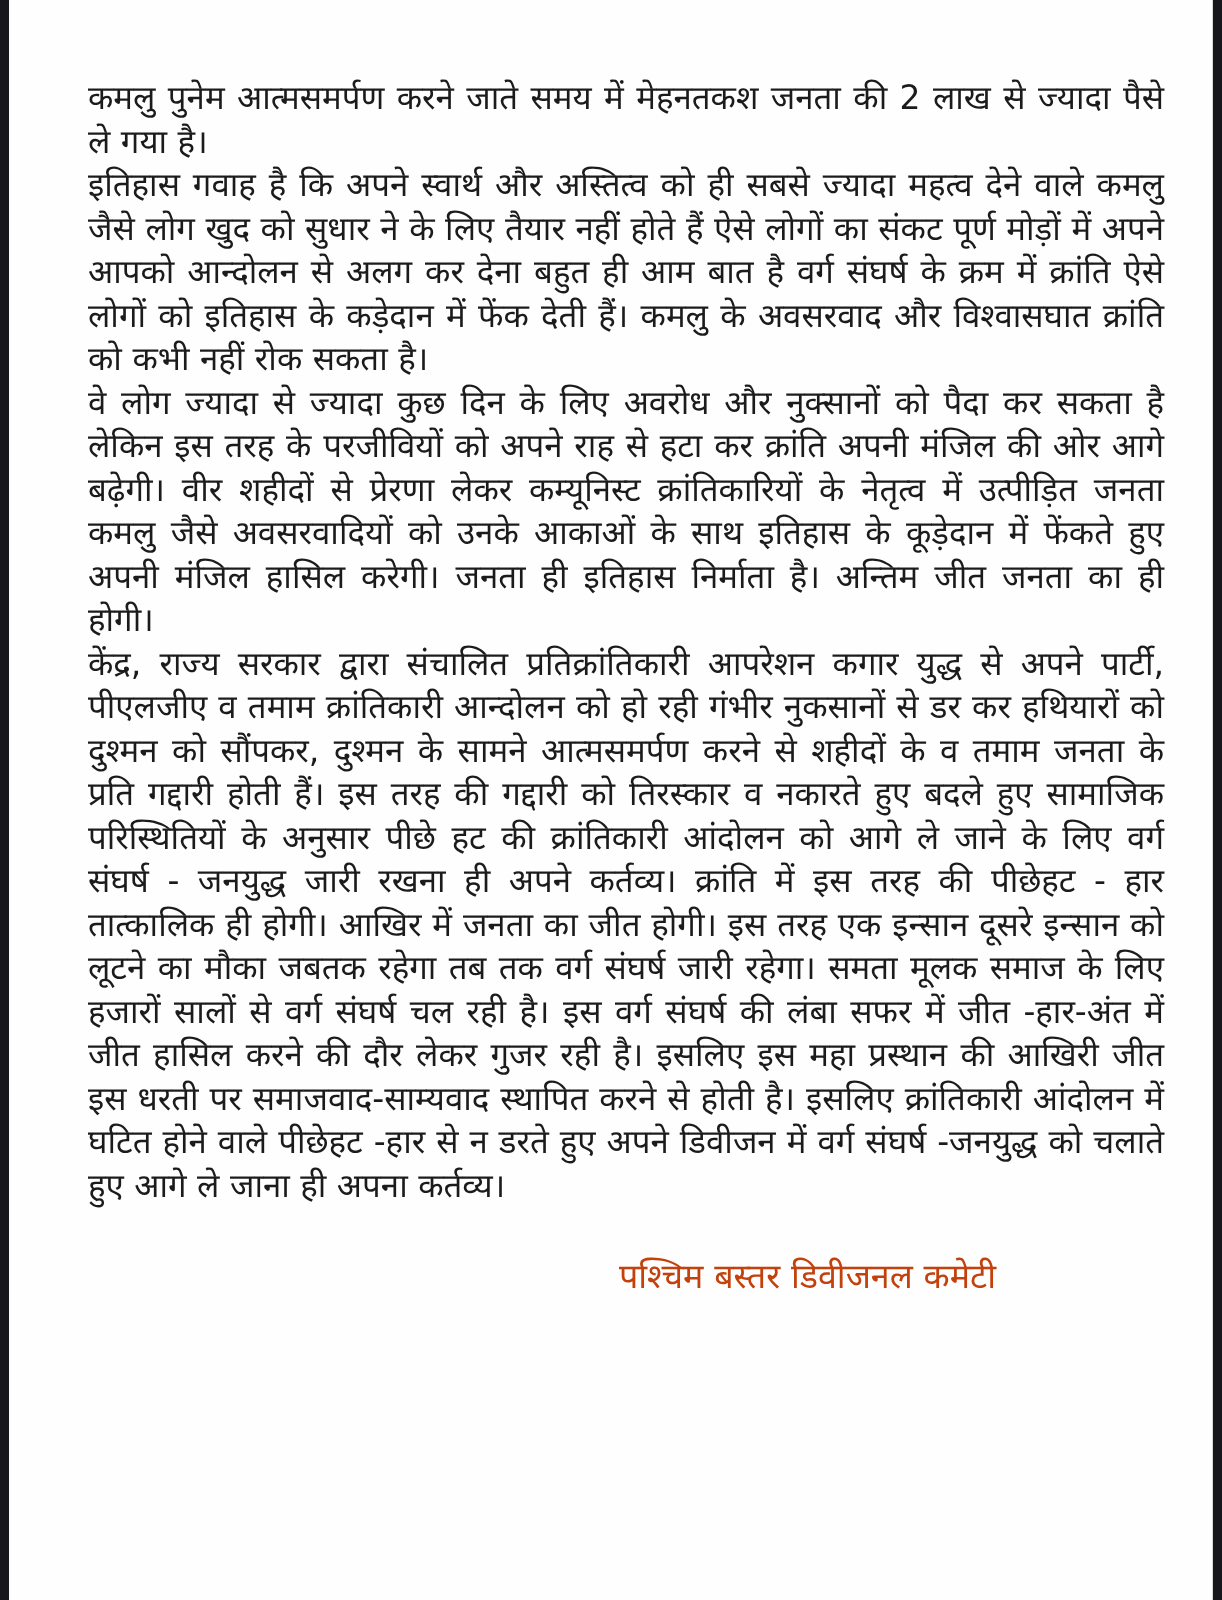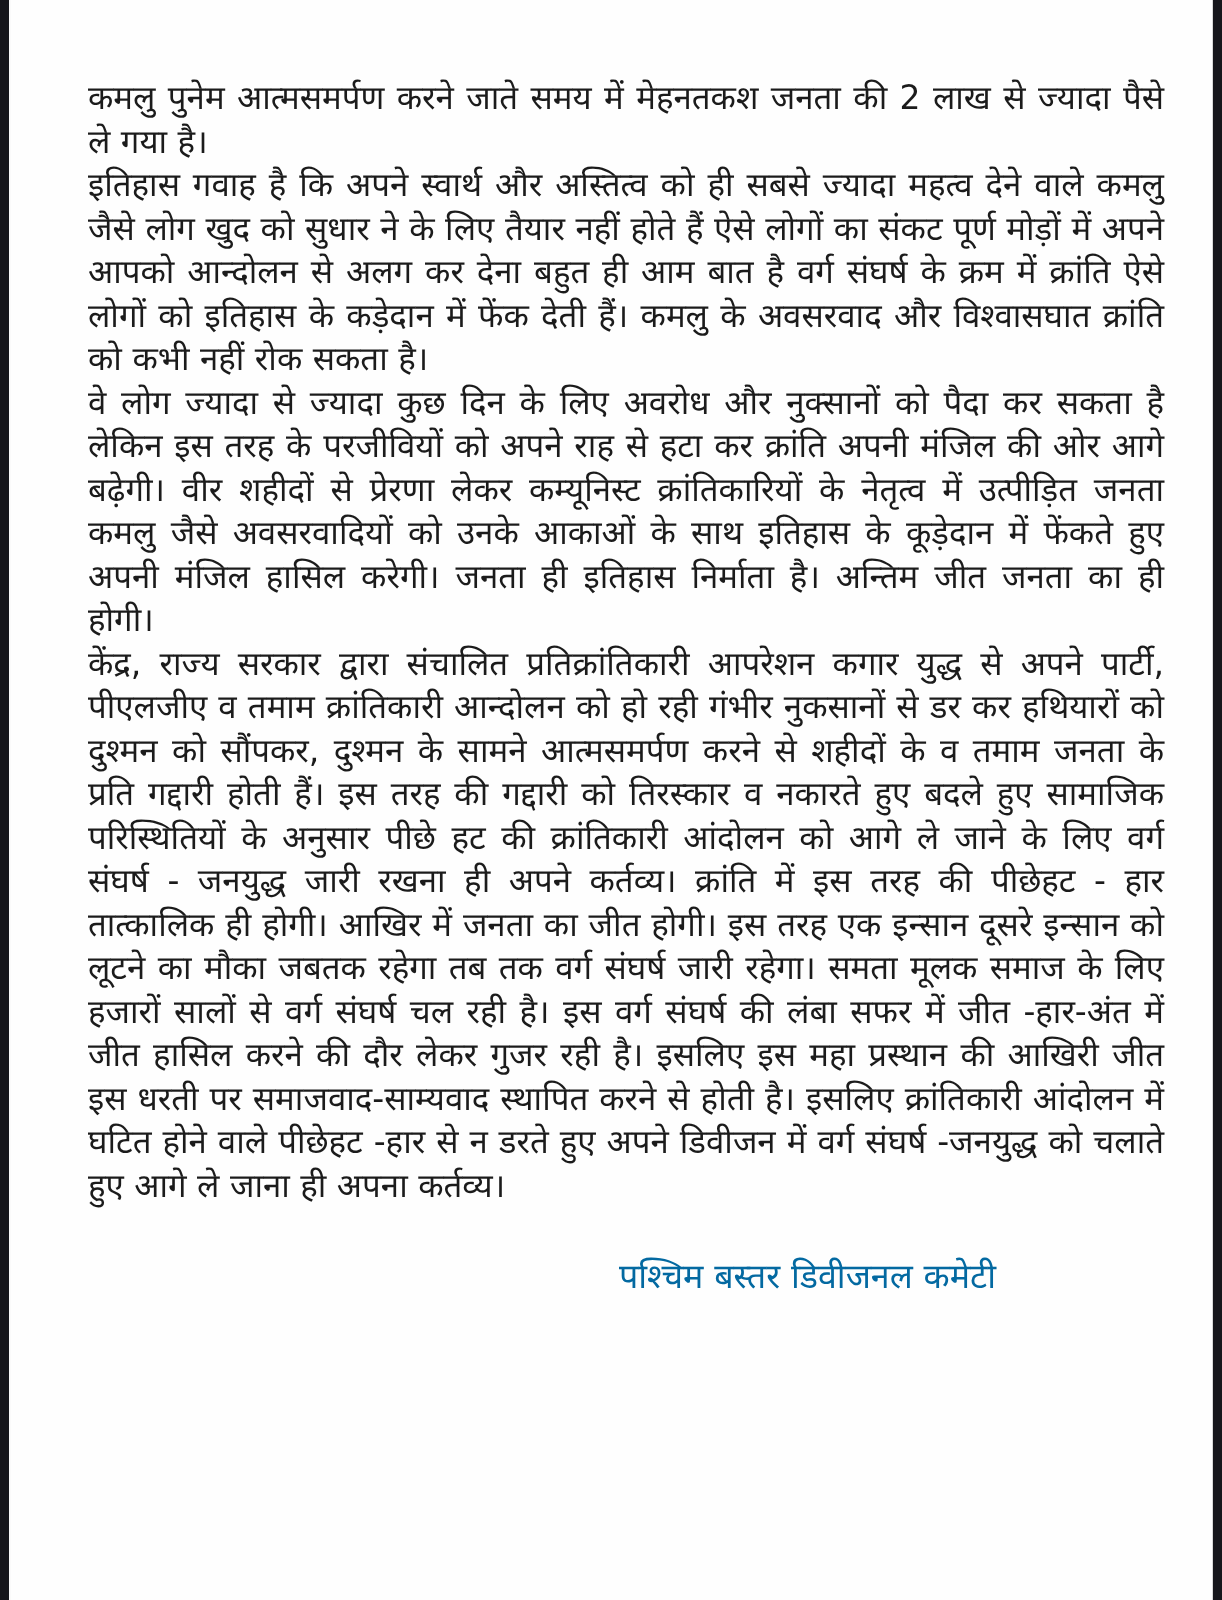--- a/index.html
+++ b/index.html
@@ -56,17 +56,17 @@
 <div class="page">
   <div class="edge-bar left"></div>
   <div class="edge-bar right"></div>
 
   <div class="content" style="color: rgb(27, 27, 27);">
     <p>कमलु पुनेम आत्मसमर्पण करने जाते समय में मेहनतकश जनता की 2 लाख से ज्यादा पैसे ले गया है।</p>
     <p>इतिहास गवाह है कि अपने स्वार्थ और अस्तित्व को ही सबसे ज्यादा महत्व देने वाले कमलु जैसे लोग खुद को सुधार ने के लिए तैयार नहीं होते हैं ऐसे लोगों का संकट पूर्ण मोड़ों में अपने आपको आन्दोलन से अलग कर देना बहुत ही आम बात है वर्ग संघर्ष के क्रम में क्रांति ऐसे लोगों को इतिहास के कड़ेदान में फेंक देती हैं। कमलु के अवसरवाद और विश्वासघात क्रांति को कभी नहीं रोक सकता है।</p>
     <p>वे लोग ज्यादा से ज्यादा कुछ दिन के लिए अवरोध और नुक्सानों को पैदा कर सकता है लेकिन इस तरह के परजीवियों को अपने राह से हटा कर क्रांति अपनी मंजिल की ओर आगे बढ़ेगी। वीर शहीदों से प्रेरणा लेकर कम्यूनिस्ट क्रांतिकारियों के नेतृत्व में उत्पीड़ित जनता कमलु जैसे अवसरवादियों को उनके आकाओं के साथ इतिहास के कूड़ेदान में फेंकते हुए अपनी मंजिल हासिल करेगी। जनता ही इतिहास निर्माता है। अन्तिम जीत जनता का ही होगी।</p>
     <p>केंद्र, राज्य सरकार द्वारा संचालित प्रतिक्रांतिकारी आपरेशन कगार युद्ध से अपने पार्टी, पीएलजीए व तमाम क्रांतिकारी आन्दोलन को हो रही गंभीर नुकसानों से डर कर हथियारों को दुश्मन को सौंपकर, दुश्मन के सामने आत्मसमर्पण करने से शहीदों के व तमाम जनता के प्रति गद्दारी होती हैं। इस तरह की गद्दारी को तिरस्कार व नकारते हुए बदले हुए सामाजिक परिस्थितियों के अनुसार पीछे हट की क्रांतिकारी आंदोलन को आगे ले जाने के लिए वर्ग संघर्ष - जनयुद्ध जारी रखना ही अपने कर्तव्य। क्रांति में इस तरह की पीछेहट - हार तात्कालिक ही होगी। आखिर में जनता का जीत होगी। इस तरह एक इन्सान दूसरे इन्सान को लूटने का मौका जबतक रहेगा तब तक वर्ग संघर्ष जारी रहेगा। समता मूलक समाज के लिए हजारों सालों से वर्ग संघर्ष चल रही है। इस वर्ग संघर्ष की लंबा सफर में जीत -हार-अंत में जीत हासिल करने की दौर लेकर गुजर रही है। इसलिए इस महा प्रस्थान की आखिरी जीत इस धरती पर समाजवाद-साम्यवाद स्थापित करने से होती है। इसलिए क्रांतिकारी आंदोलन में घटित होने वाले पीछेहट -हार से न डरते हुए अपने डिवीजन में वर्ग संघर्ष -जनयुद्ध को चलाते हुए आगे ले जाना ही अपना कर्तव्य।</p>
 
-    <div class="signature" id="sig-block" style="color: #0369a1;">
+    <div class="signature" id="sig-block" style="color: #c2410c;">
       <div>पश्चिम बस्तर डिवीजनल कमेटी</div>
     </div>
   </div>
 </div>
 
 </body></html>

